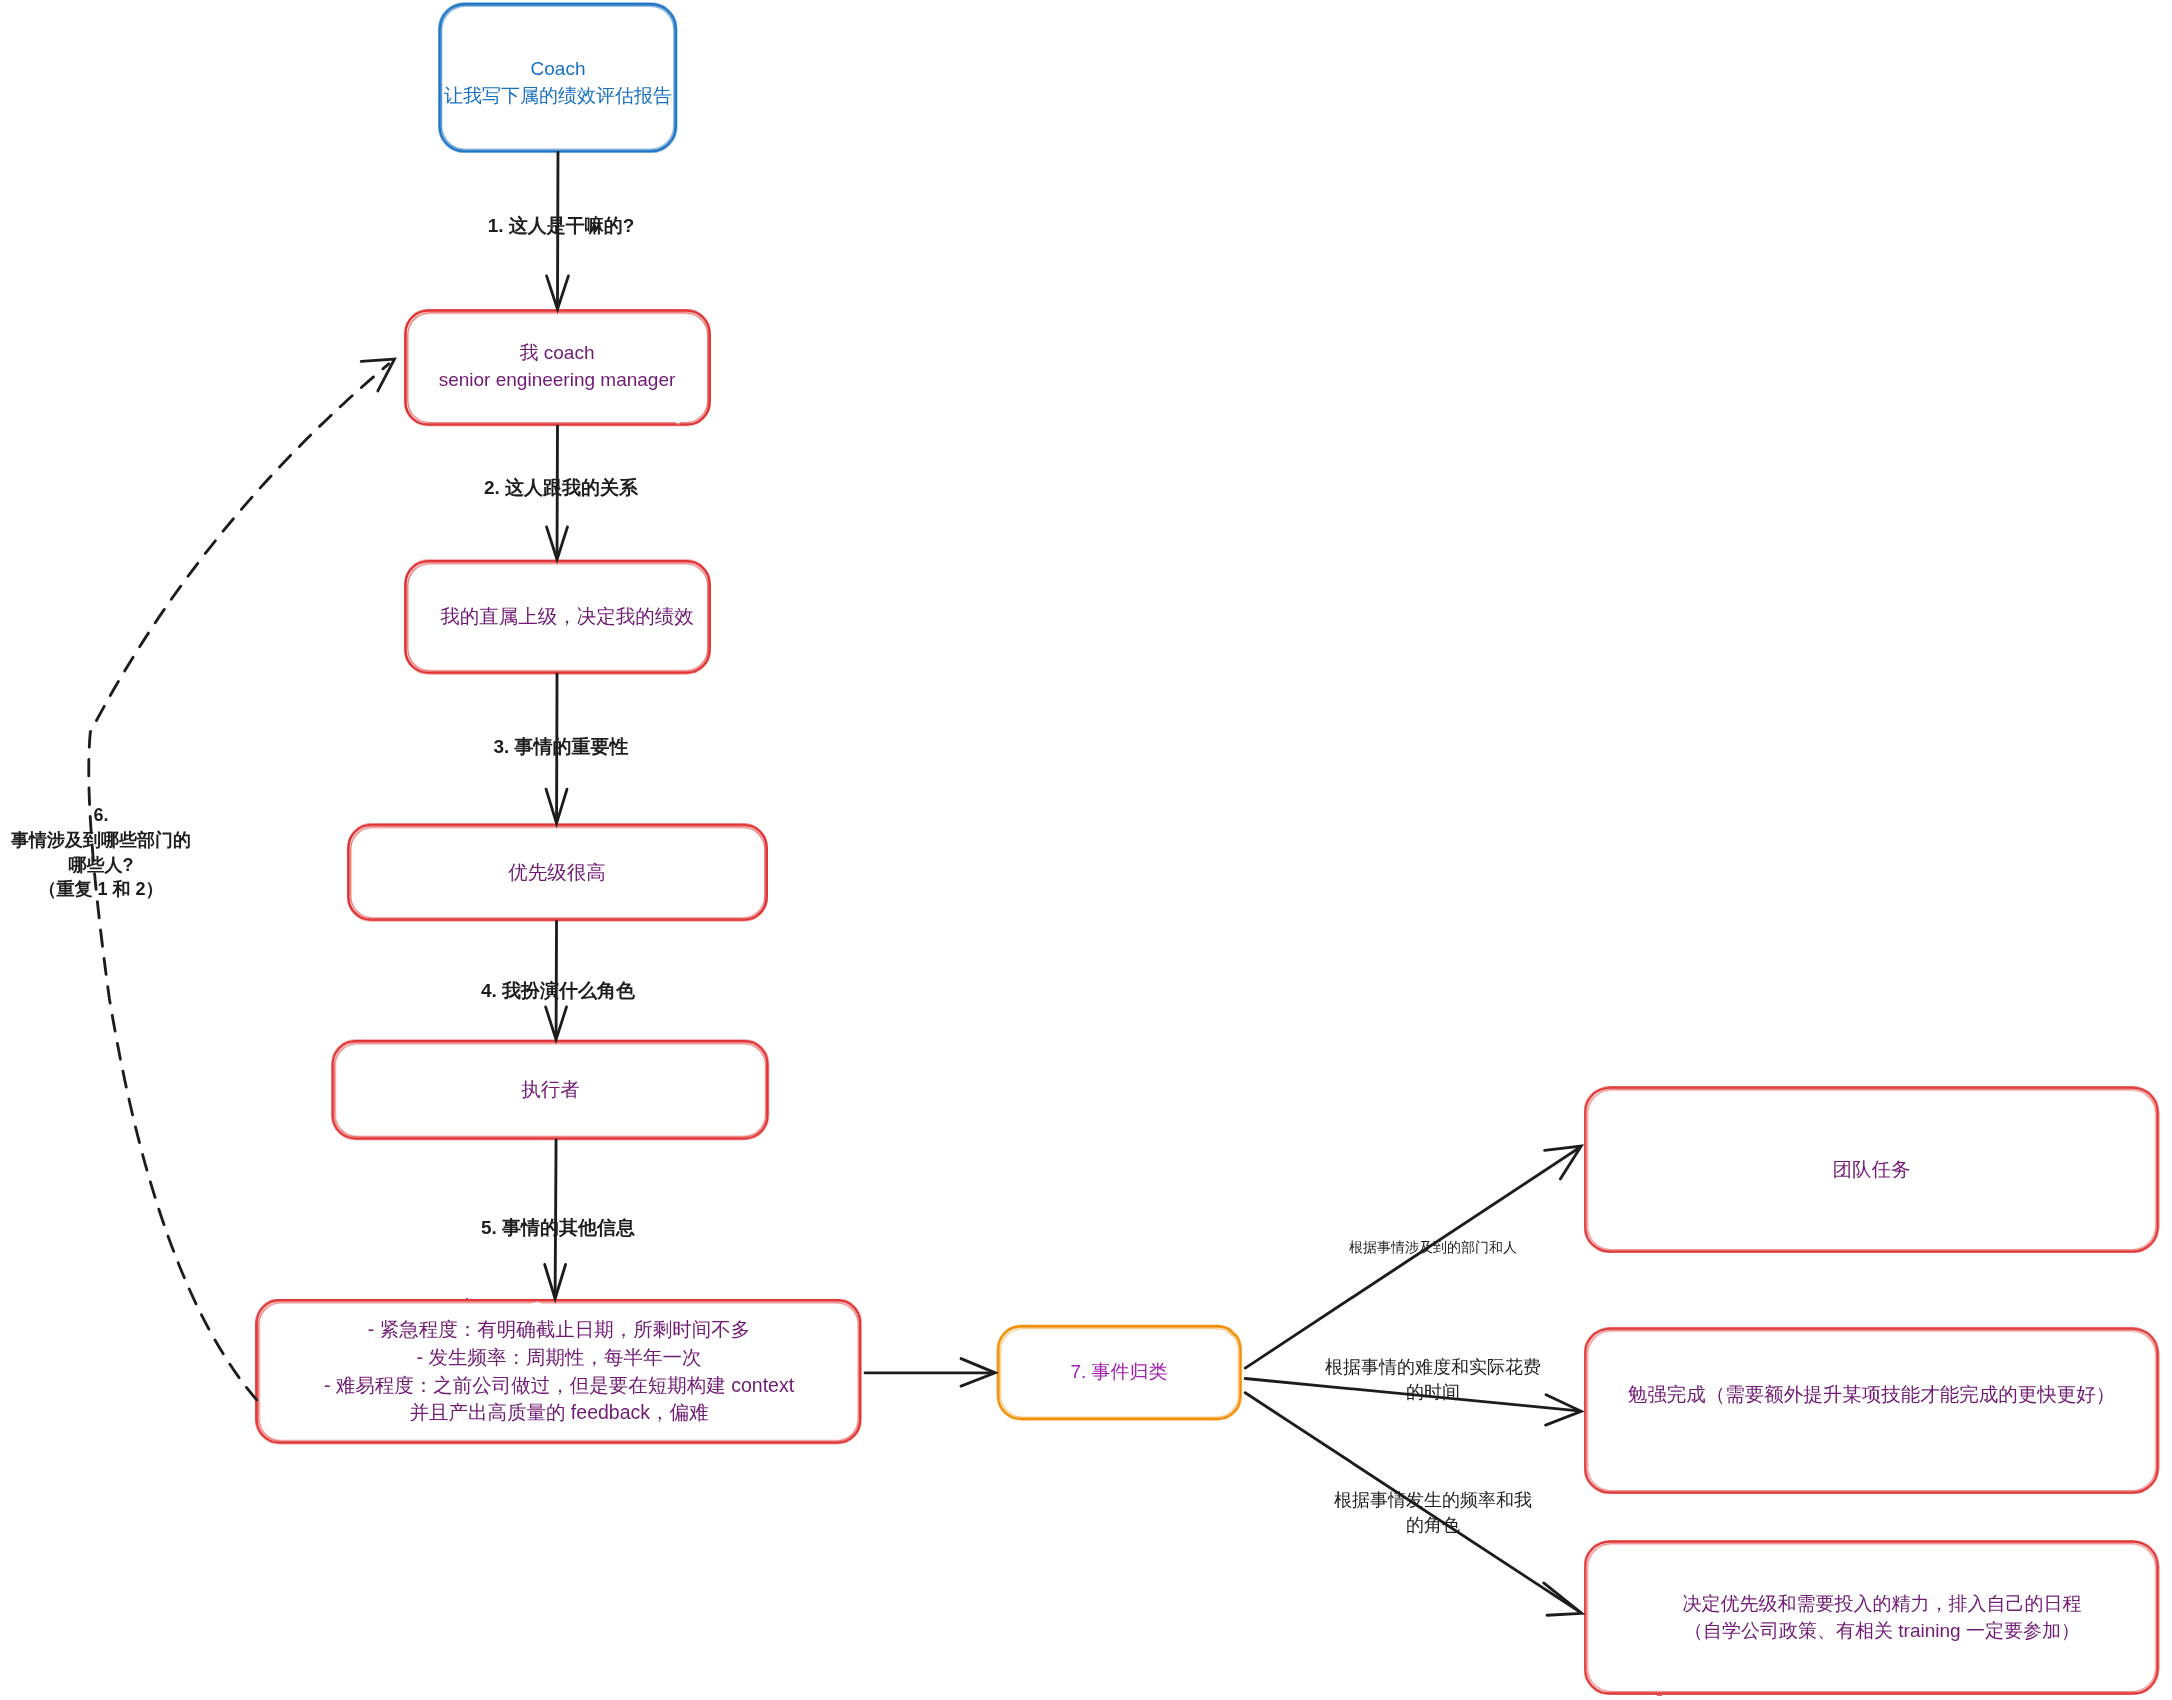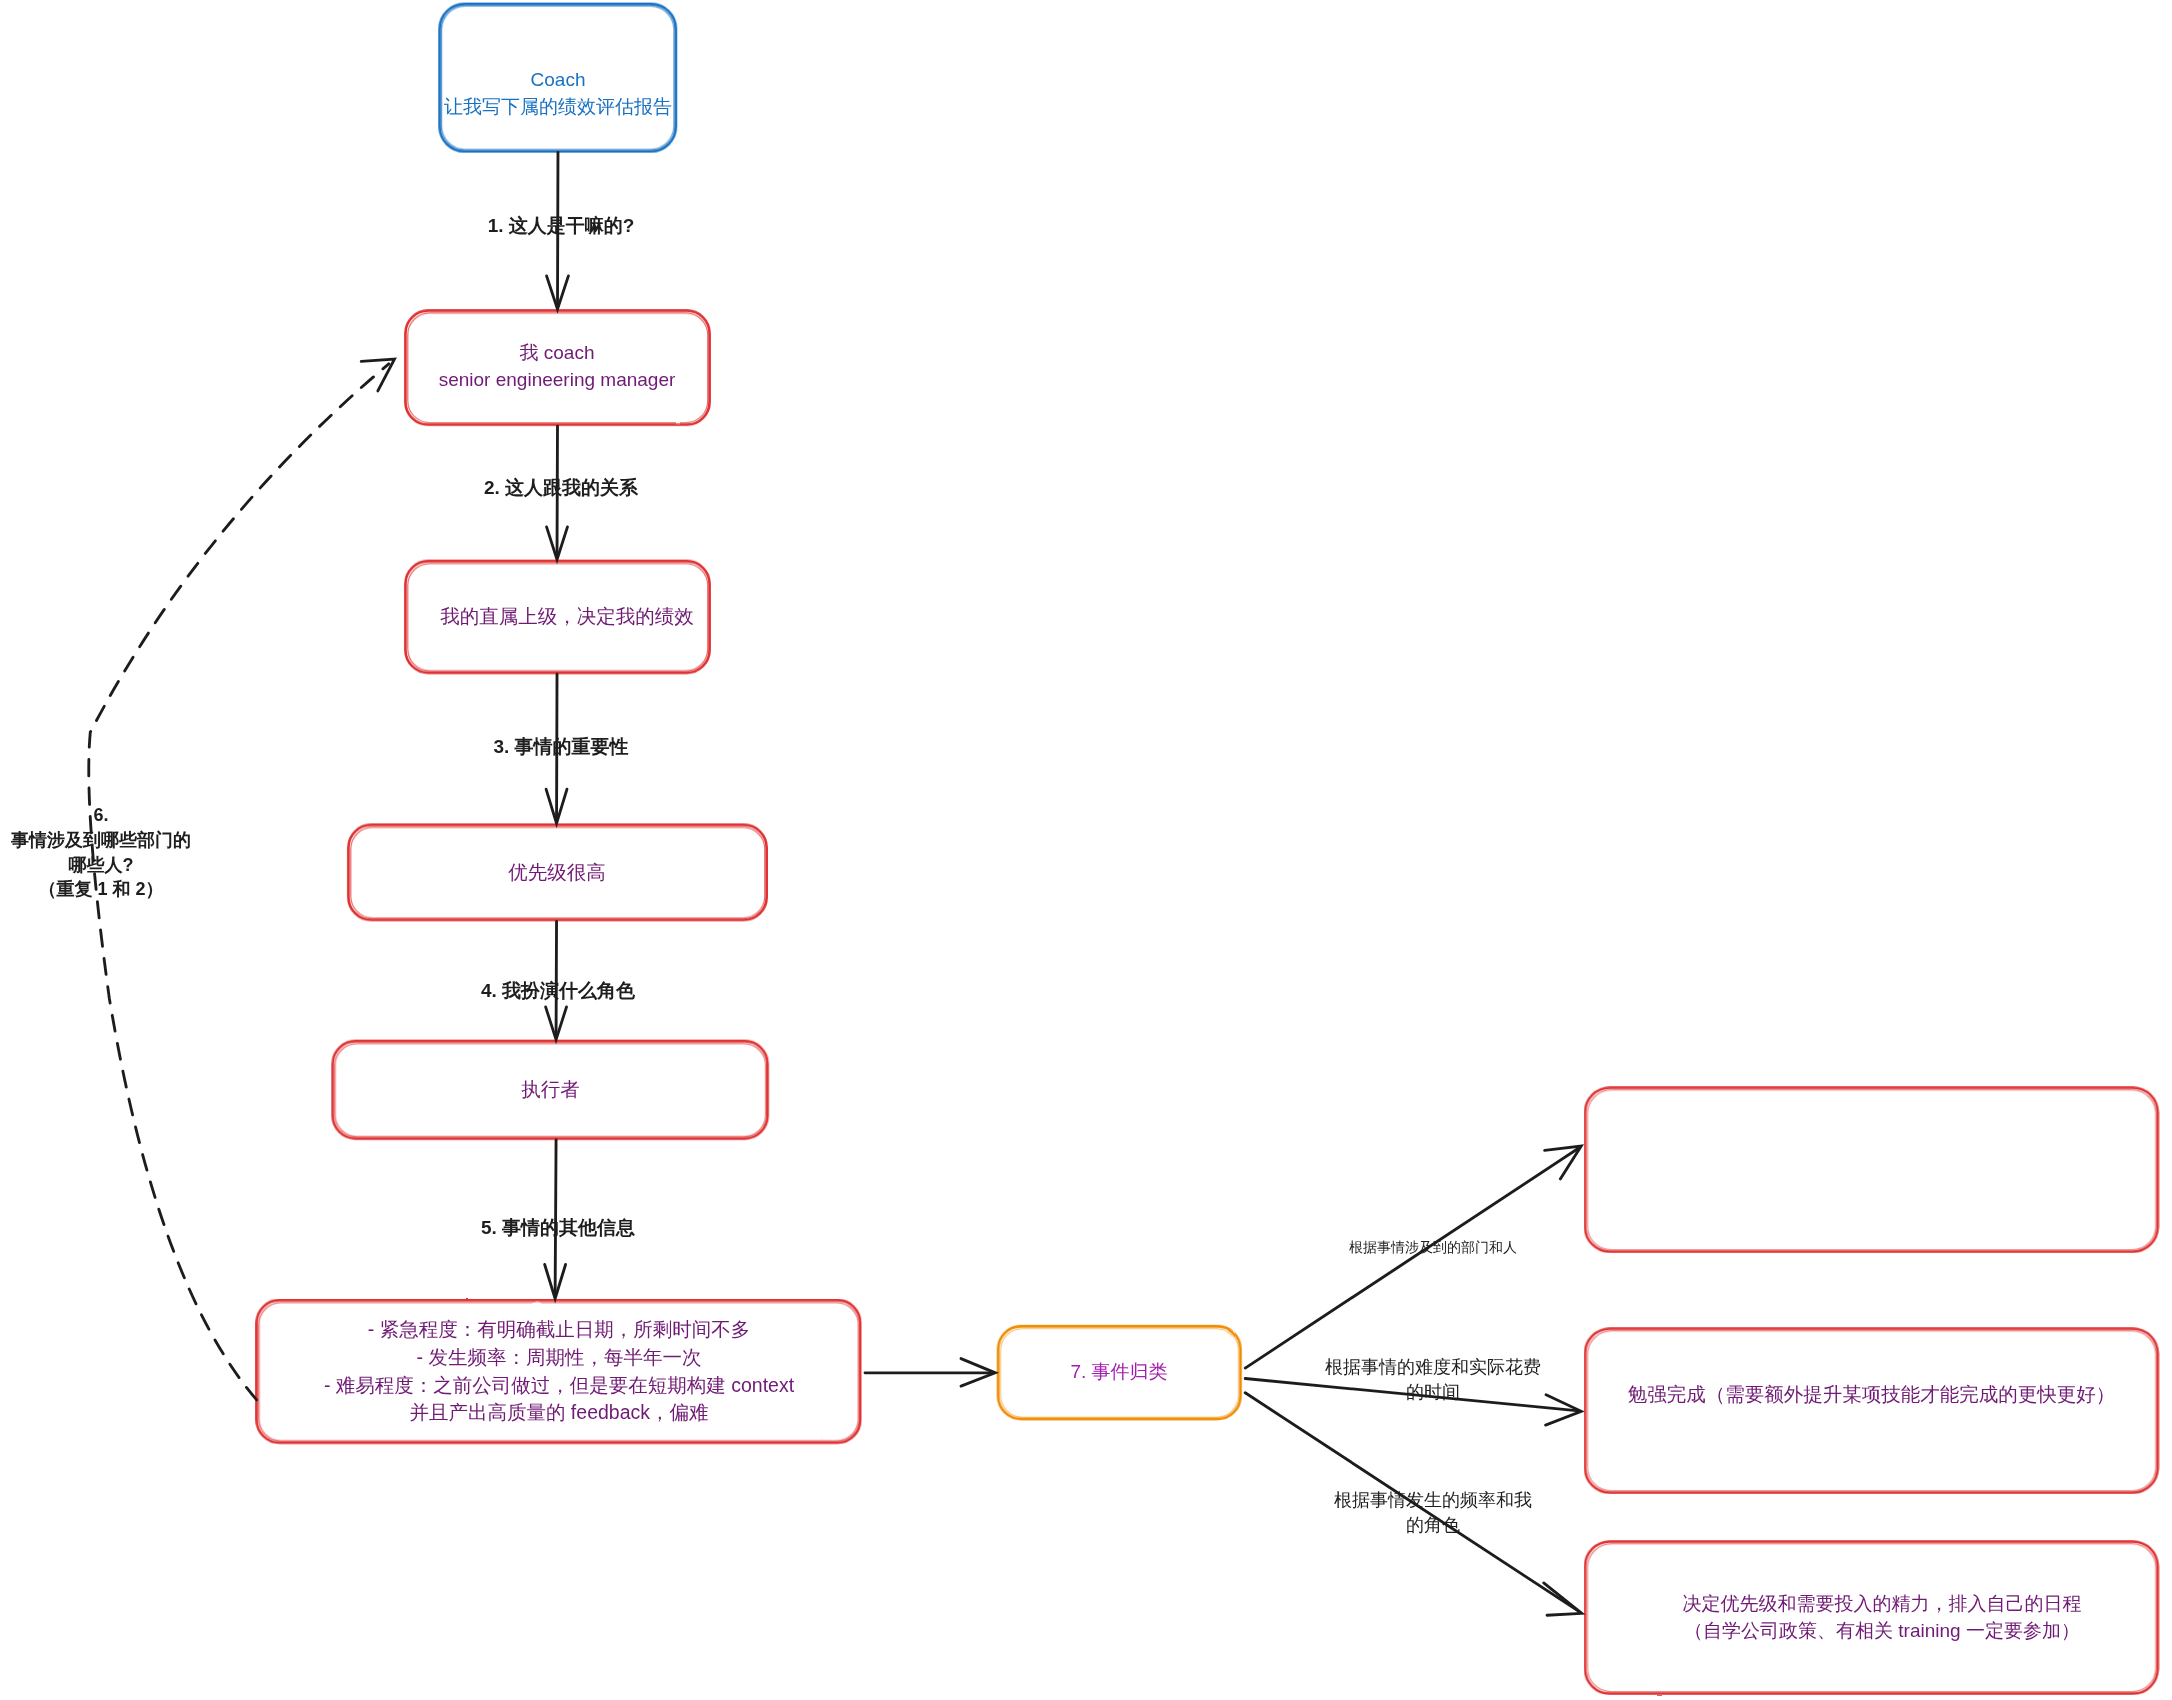--- a/index.html
+++ b/index.html
@@ -164,39 +164,40 @@
         <path d="M3248 3330 L3328 3394 L3255 3398" stroke-width="6"></path>
       </g>
 
       <g>
         <path d="M540 2945 Q 330 2700 230 2100 Q 175 1700 190 1540 Q 420 1100 818 765" stroke-width="6" stroke-dasharray="34 26"></path>
         <path d="M760 760 L830 755 L795 822" stroke-width="6"></path>
       </g>
     </g>
   </svg>
 
-  <div class="node-text c-blue" style="left:440px; top:20px; width:236px; height:147px; font-size:19px;">Coach
+  <div class="node-text c-blue" style="left:440px; top:9px; width:236px; height:147px; font-size:19px;">Coach
 让我写下属的绩效评估报告</div>
 
   <div class="node-text c-red" style="left:405px; top:310px; width:304px; height:114px; font-size:19px;">我 coach
 senior engineering manager</div>
 
   <div class="node-text c-red" style="left:415px; top:561px; width:304px; height:112px; font-size:19.5px;">我的直属上级，决定我的绩效</div>
 
   <div class="node-text c-red" style="left:348px; top:825px; width:418px; height:95px; font-size:19.5px;">优先级很高</div>
 
   <div class="node-text c-red" style="left:333px; top:1041px; width:435px; height:97px; font-size:19.5px;">执行者</div>
 
   <div class="node-text c-red" style="left:257px; top:1300px; width:604px; height:143px; font-size:19.5px;">- 紧急程度：有明确截止日期，所剩时间不多
 - 发生频率：周期性，每半年一次
 - 难易程度：之前公司做过，但是要在短期构建 context
 并且产出高质量的 feedback，偏难</div>
 
   <div class="node-text c-amber" style="left:998px; top:1326px; width:242px; height:93px; font-size:19px;">7. 事件归类</div>
 
+  <div class="node-text c-red" style="left:1585px; top:1088px; width:573px; height:164px; font-size:19.5px;">团队任务</div>
 
   <div class="node-text c-red" style="left:1585px; top:1329px; width:573px; height:132px; font-size:19.5px;">勉强完成（需要额外提升某项技能才能完成的更快更好）</div>
 
   <div class="node-text c-red" style="left:1585px; top:1542px; width:594px; height:152px; font-size:19px;">决定优先级和需要投入的精力，排入自己的日程
 （自学公司政策、有相关 training 一定要参加）</div>
 
   <div class="edge-label" style="left:442px; top:213px; width:238px; font-size:19px;">1. 这人是干嘛的?</div>
 
   <div class="edge-label" style="left:442px; top:475px; width:238px; font-size:19px;">2. 这人跟我的关系</div>
 

